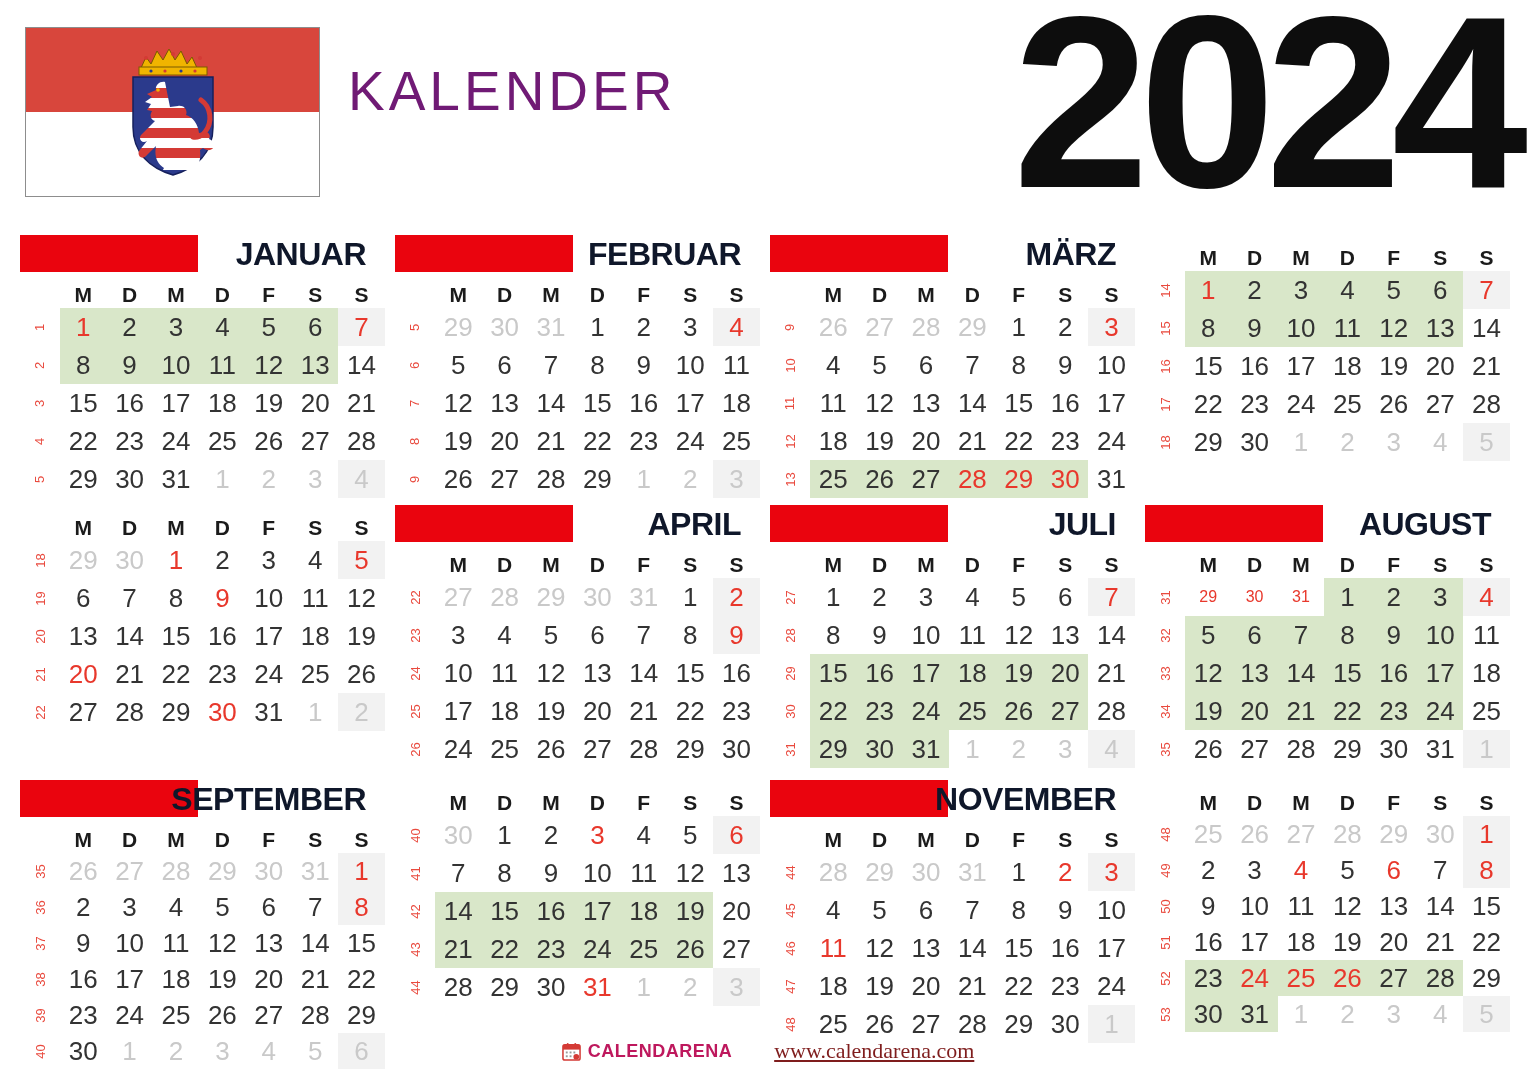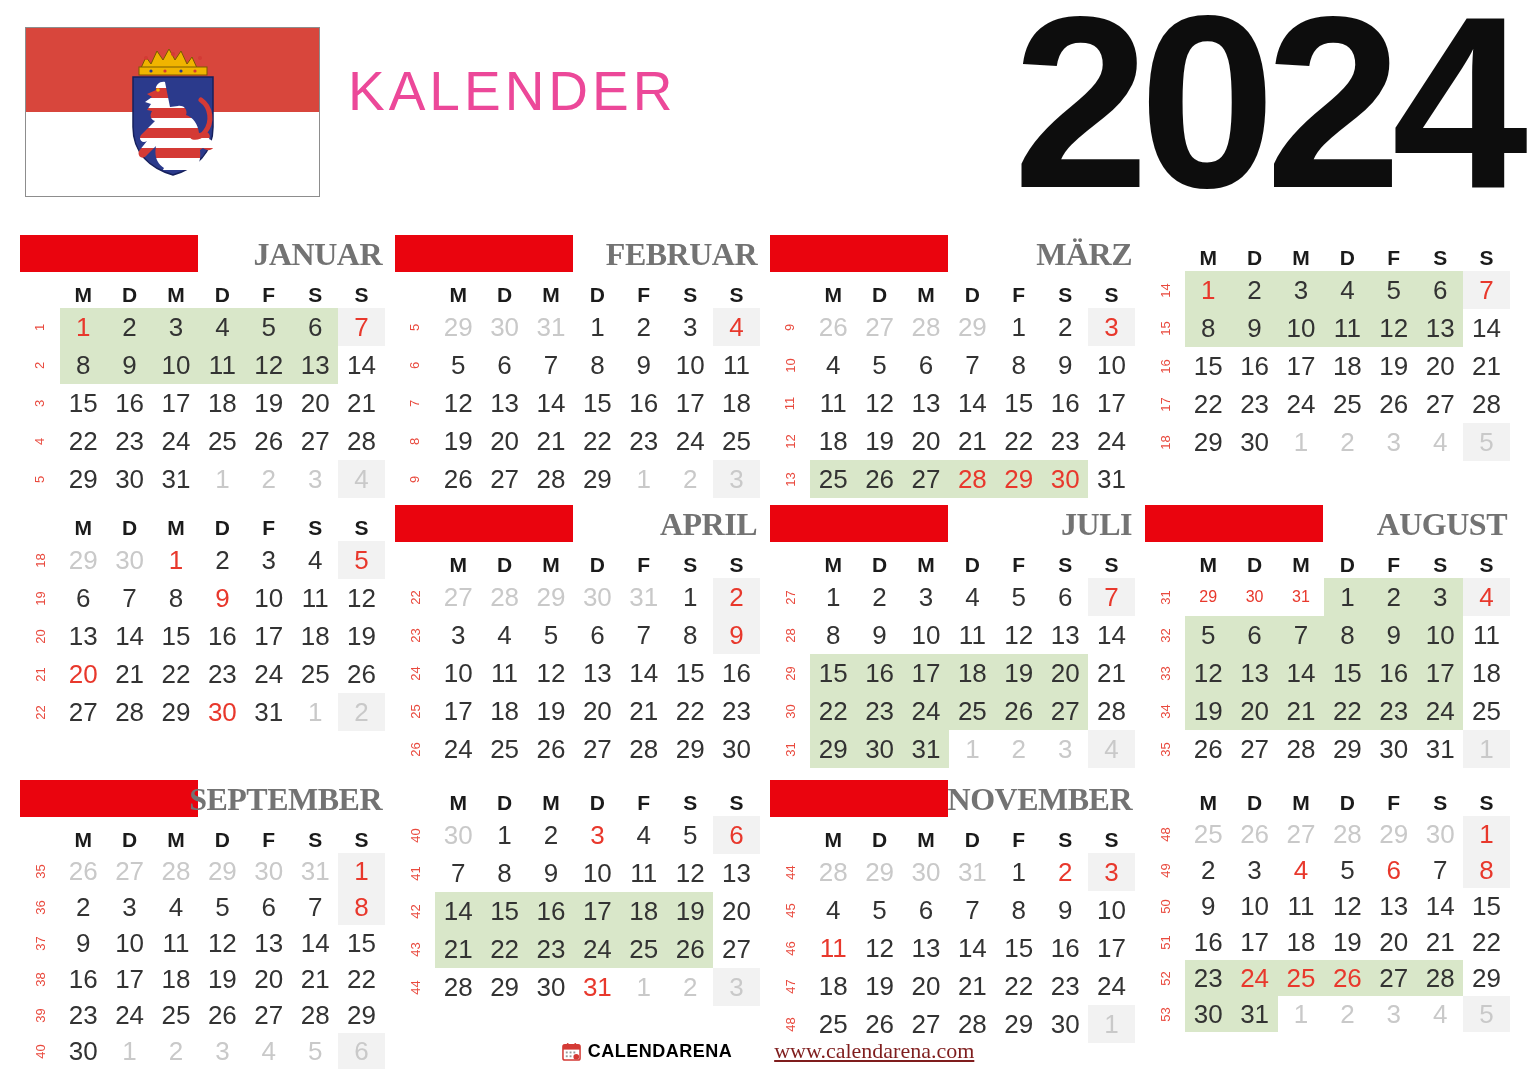--- a/index.html
+++ b/index.html
@@ -4,56 +4,56 @@
 <style>
   html,body{margin:0;padding:0;background:#ffffff;}
   .page{position:relative;width:1536px;height:1086px;background:#fff;overflow:hidden;
         font-family:"Liberation Sans",sans-serif;}
 
   
   .flag{position:absolute;left:25px;top:27px;width:293px;height:168px;border:1px solid #8d8d8d;background:#fff;}
   .flag .half-top{position:absolute;left:0;top:0;width:100%;height:50%;background:#d8463c;}
   .flag svg{position:absolute;left:50%;top:20px;transform:translateX(-50%);}
 
-  .title{position:absolute;left:348px;top:60px;color:#ec4899;line-height:62px;}
+  .title{position:absolute;left:348px;top:60px;color:#701a75;line-height:62px;}
   .title .t1{font-size:55px;font-weight:400;letter-spacing:4px;}
   .title .t2{font-size:55px;font-weight:800;letter-spacing:2px;}
 
   .year{position:absolute;right:18px;top:-20px;font-size:245px;font-weight:800;
         letter-spacing:-10px;color:#0d0d0d;line-height:1;}
 
   
   .months{position:absolute;left:20px;top:235px;width:1500px;display:grid;
           grid-template-columns:repeat(4,365px);column-gap:10px;
           grid-template-rows:270px 275px auto;}
   .month{position:relative;}
   .m-head{position:relative;height:37px;}
   .m-bar{position:absolute;left:0;top:0;width:178px;height:37px;background:#ea040e;}
-  .m-name{position:absolute;right:3px;top:0;height:37px;line-height:39px;font-size:32px;
-          font-weight:800;letter-spacing:-0.5px;color:#737373;font-family:Liberation Serif, serif;}
+  .m-name{position:absolute;right:19px;top:0;height:37px;line-height:39px;font-size:32px;
+          font-weight:800;letter-spacing:-0.5px;color:#0f172a;}
   .m-table{display:grid;grid-template-columns:40px repeat(7,46.4px);margin-top:9px;}
   .dow{height:27px;display:flex;align-items:center;justify-content:center;
        font-size:21px;font-weight:800;color:#1b1b1b;}
   .corner{height:27px;}
   .wnum{height:38px;display:flex;align-items:center;justify-content:center;}
   .wnum span{display:block;transform:rotate(-90deg);font-size:13px;color:#e94a3e;}
   .day{height:38px;display:flex;align-items:center;justify-content:center;
        font-size:26px;color:#333333;}
   .rows6 .day,.rows6 .wnum{height:36px;}
   .c-y{color:#c9c9c9;}
   .c-r{color:#e8382c;}
   .c-rs{color:#e8382c;font-size:16px;}
   .bg-g{background:#d9e7c9;}
   .bg-s{background:#f2f2f2;}
 
   
   .footer{position:absolute;left:0;right:0;top:1038px;display:flex;align-items:center;
           justify-content:center;gap:42px;}
   .brand{display:flex;align-items:center;gap:7px;font-size:18px;font-weight:800;
-         letter-spacing:0.5px;color:#000000;}
+         letter-spacing:0.5px;color:#be185d;}
   .site{font-family:"Liberation Serif",serif;font-size:22px;color:#7f1d1d;
         text-decoration:underline;}
 </style>
 </head>
 <body>
 
 <div class="page">
 
   <div class="flag">
     <div class="half-top"></div>

